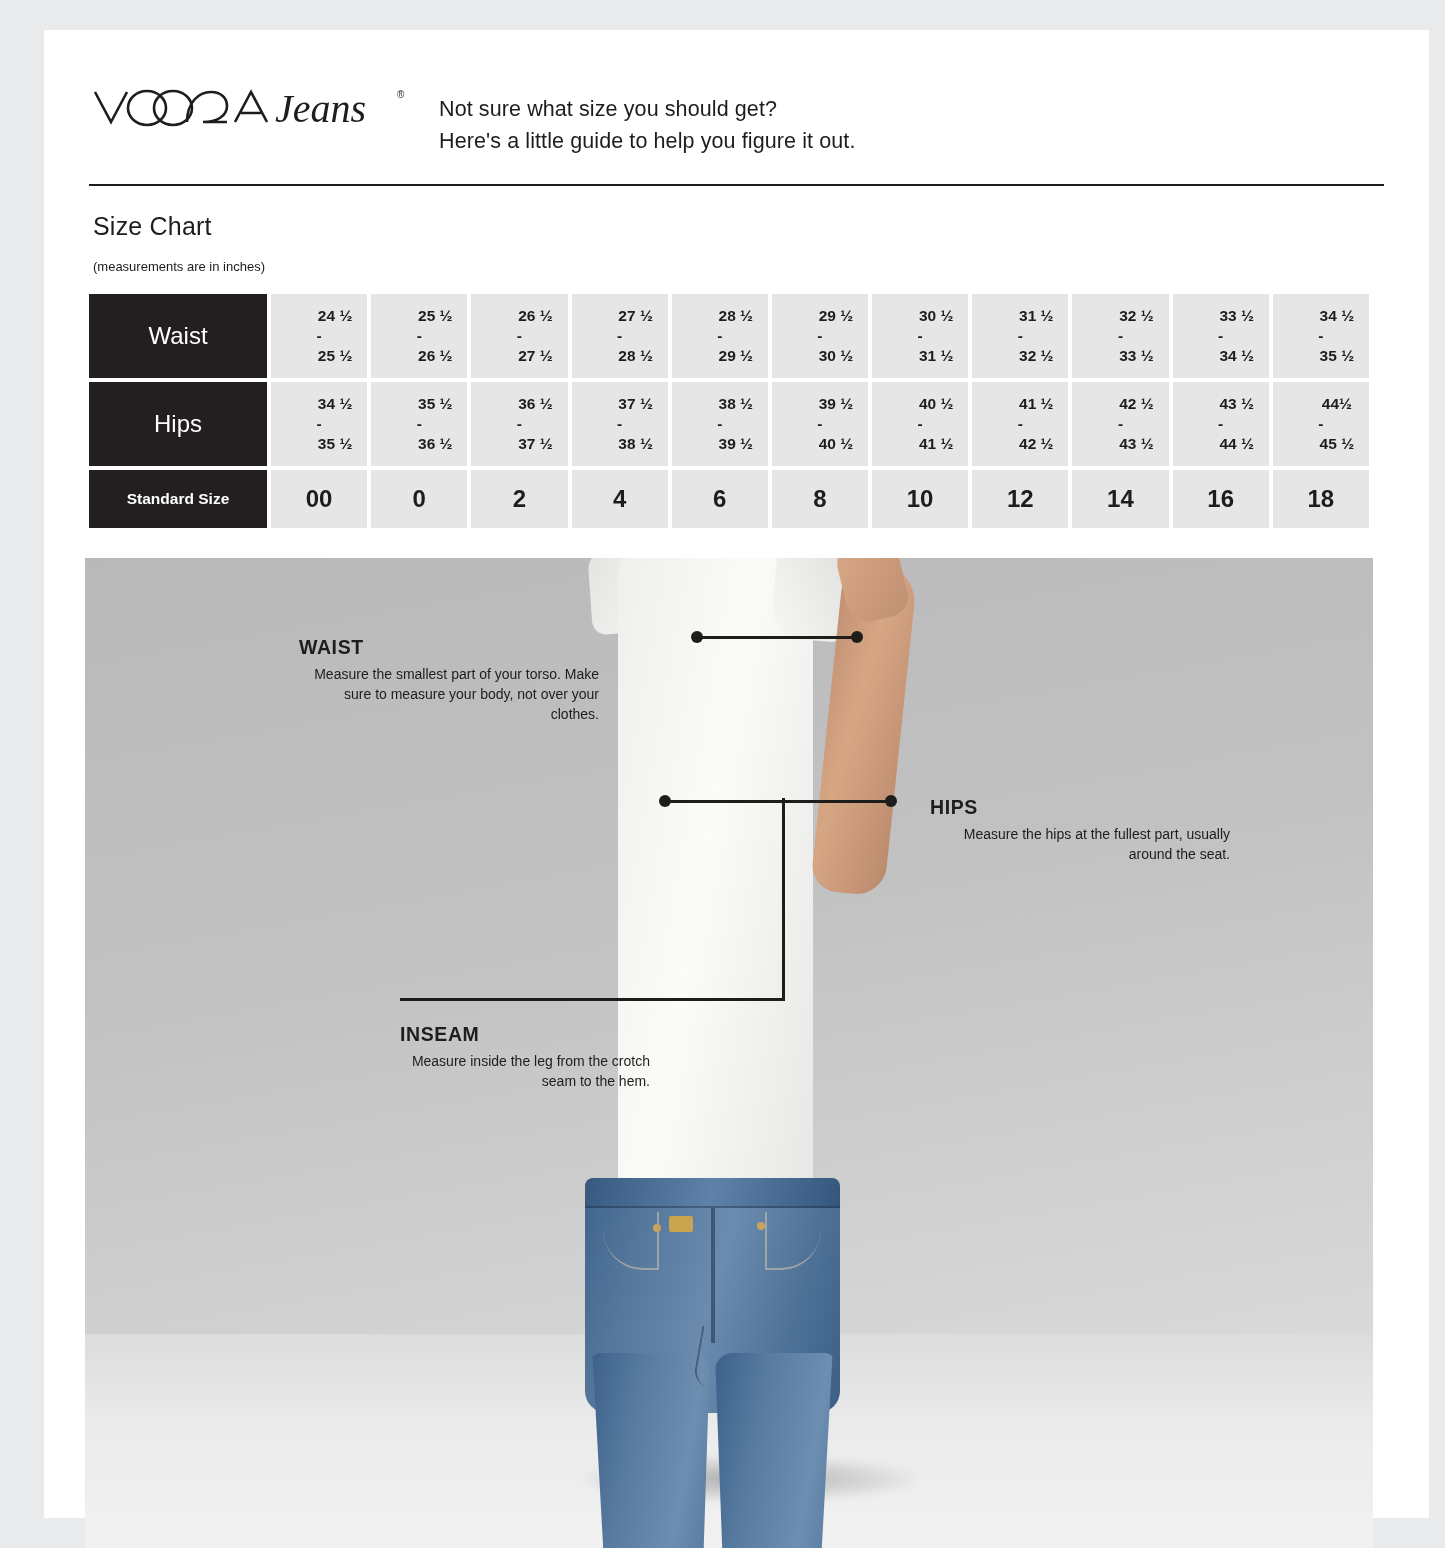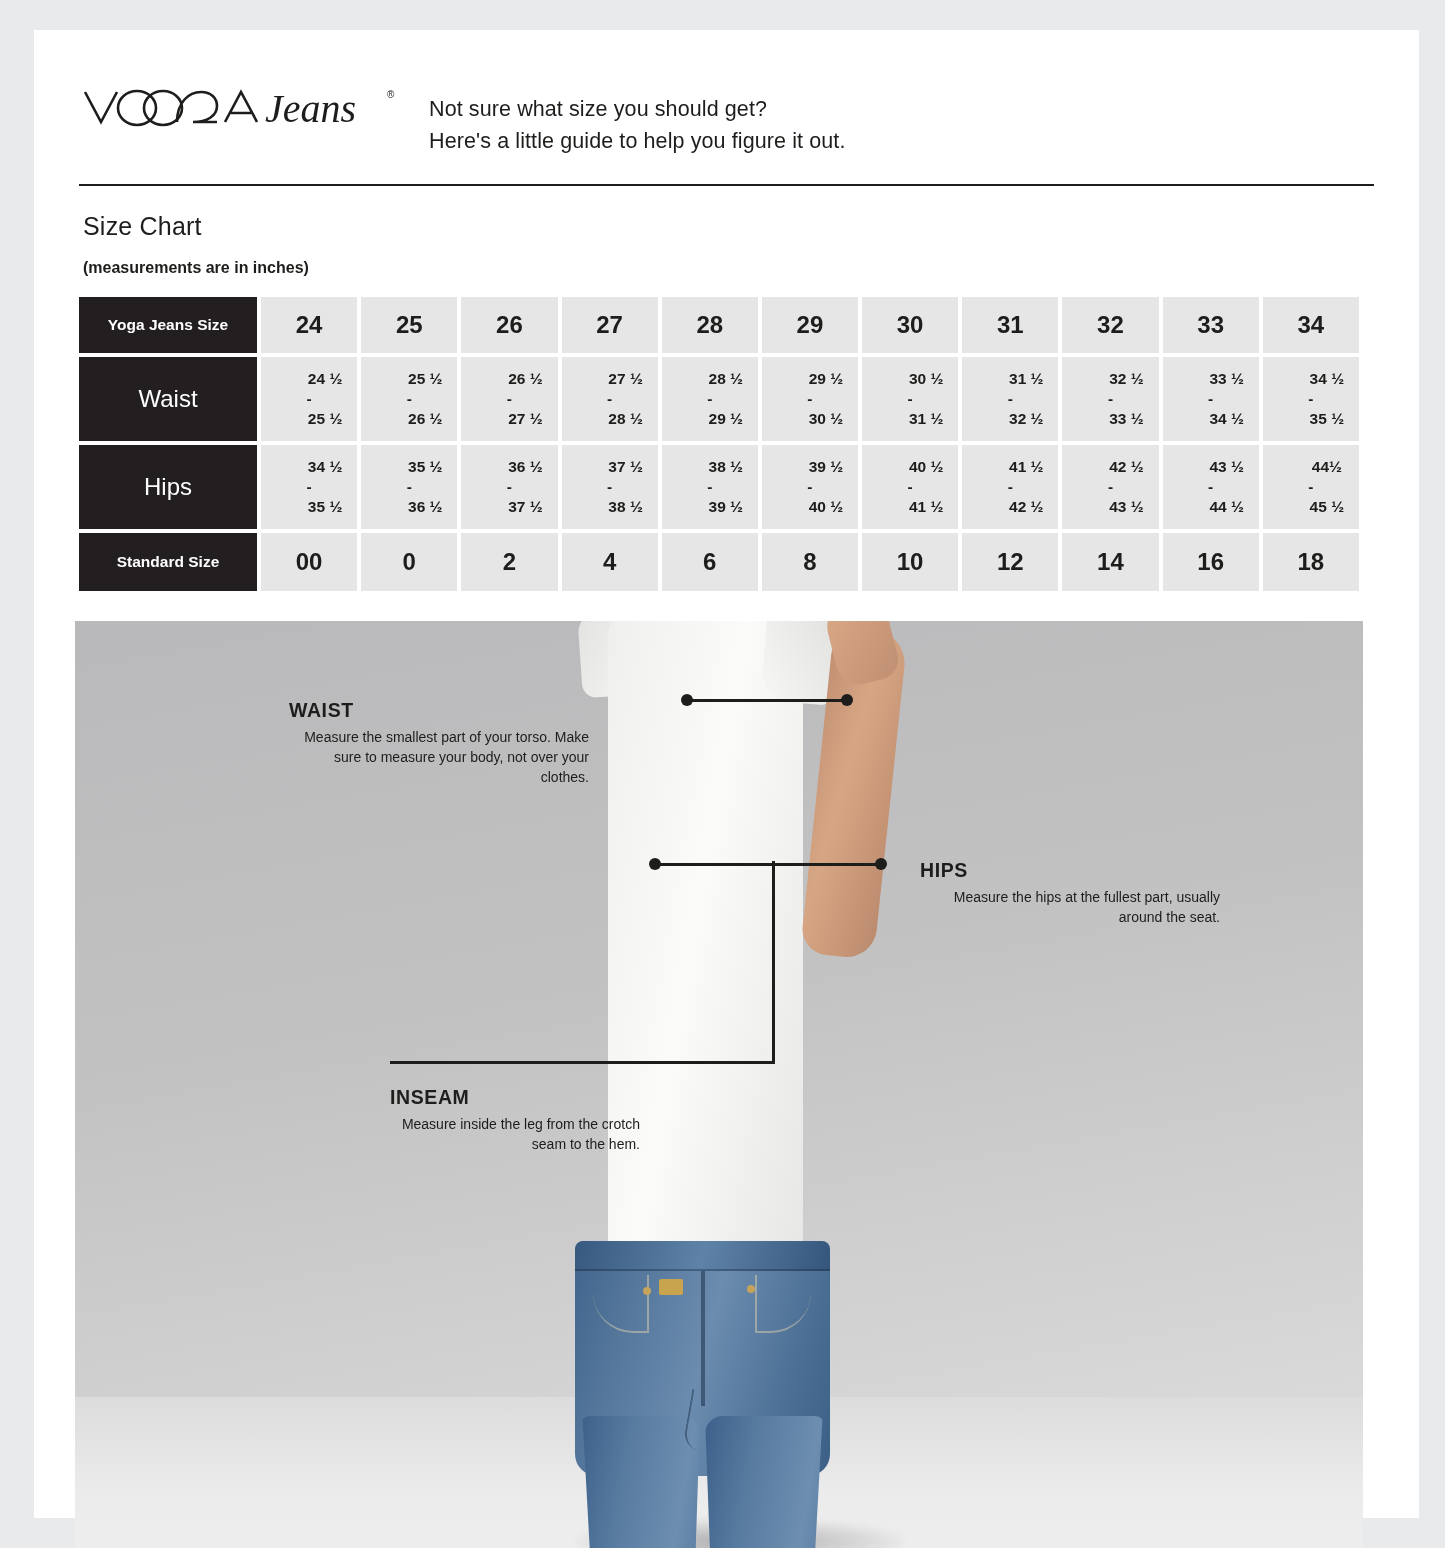--- a/index.html
+++ b/index.html
@@ -9,21 +9,21 @@
     font-family: "Liberation Sans", sans-serif;
   }
   .page {
     width: 1445px; height: 1548px;
     background: #e8eaec;
     position: relative;
     overflow: hidden;
   }
   .card {
     position: absolute;
-    left: 34px; top: 30px;
+    left: 44px; top: 30px;
     width: 1385px; height: 1488px;
     background: #ffffff;
   }
   .inner {
     position: absolute;
     left: 45px; top: 38px;
     width: 1295px;
   }
 
   
@@ -60,22 +60,22 @@
     margin-bottom: 16px;
     padding-left: 4px;
     flex-direction: column;
   }
   .chart-title {
     font-size: 25px;
     color: #1d1d1b;
     letter-spacing: .2px;
   }
   .chart-title-note {
-    font-size: 16px;
-    font-weight: bold;
+    font-size: 13px;
+    font-weight: normal;
     color: #1d1d1b;
   }
 
   
   table.sizes {
     border-collapse: separate;
     border-spacing: 4px 4px;
     width: 1288px;
     table-layout: fixed;
     margin-left: -4px;
@@ -312,34 +312,20 @@
 
       <div class="rule"></div>
 
       <div class="chart-title-row">
         <div class="chart-title">Size Chart</div>
         <div class="chart-title-note">(measurements are in inches)</div>
       </div>
 
       <table class="sizes">
         <tbody>
-          <tr class="r-size">
-            <th class="rowhead small">Yoga Jeans Size</th>
-            <td class="cell">24</td>
-            <td class="cell">25</td>
-            <td class="cell">26</td>
-            <td class="cell">27</td>
-            <td class="cell">28</td>
-            <td class="cell">29</td>
-            <td class="cell">30</td>
-            <td class="cell">31</td>
-            <td class="cell">32</td>
-            <td class="cell">33</td>
-            <td class="cell">34</td>
-          </tr>
 
           <tr class="r-wh">
             <th class="rowhead big">Waist</th>
             <td class="cell">
               <span class="rng">24 ½</span>
               <span class="dash">-</span>
               <span class="rng">25 ½</span>
             </td>
             <td class="cell">
               <span class="rng">25 ½</span>

